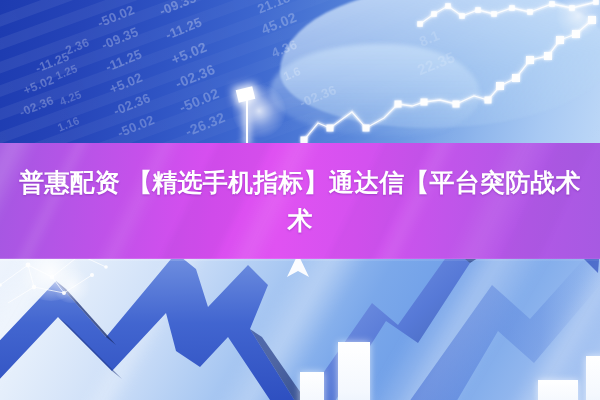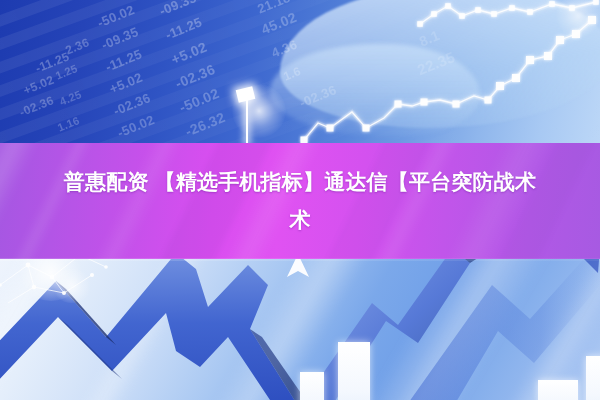--- a/index.html
+++ b/index.html
@@ -107,21 +107,21 @@
 
   .band-text {
     position:absolute; left:0; top:0; width:600px; height:116px;
     display:flex; flex-direction:column;
     align-items:center; justify-content:center;
     padding:0 4px;
     z-index:6;
   }
   .headline {
     color:#ffffff;
-    font-size:21px;
+    font-size:25px;
     line-height:38px;
     font-weight:bold;
     text-align:left;
     letter-spacing:.2px;
     text-shadow:0 1px 2px rgba(110,30,160,.45);
     word-break:break-all;
   }
 
   
   .bottom-panel {

